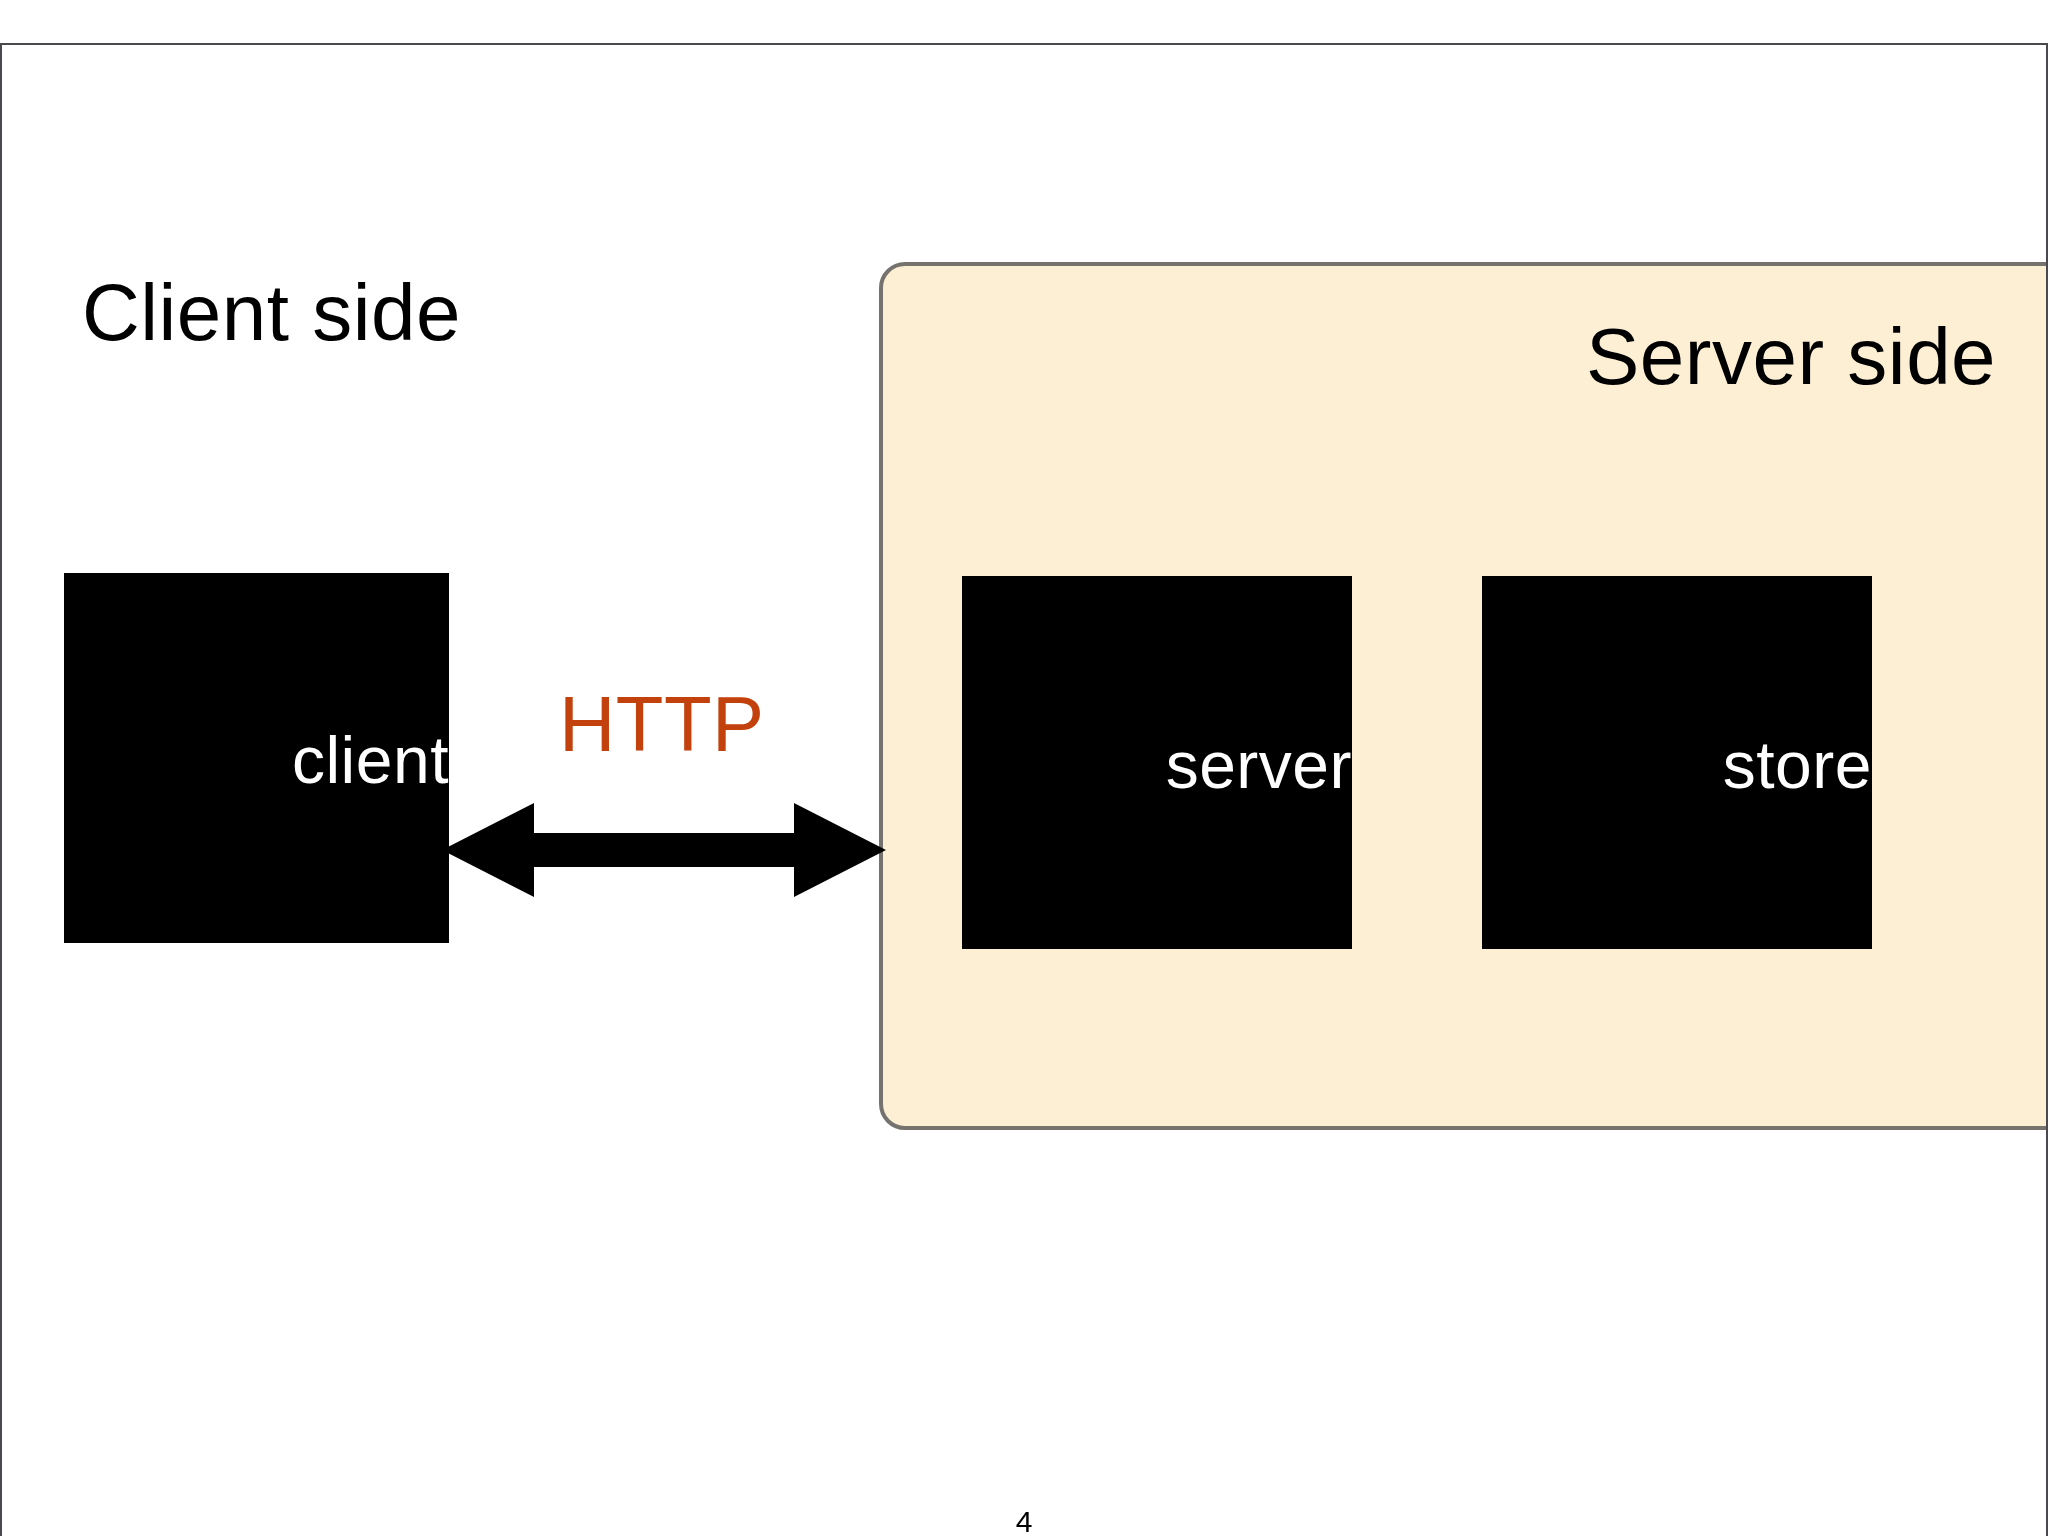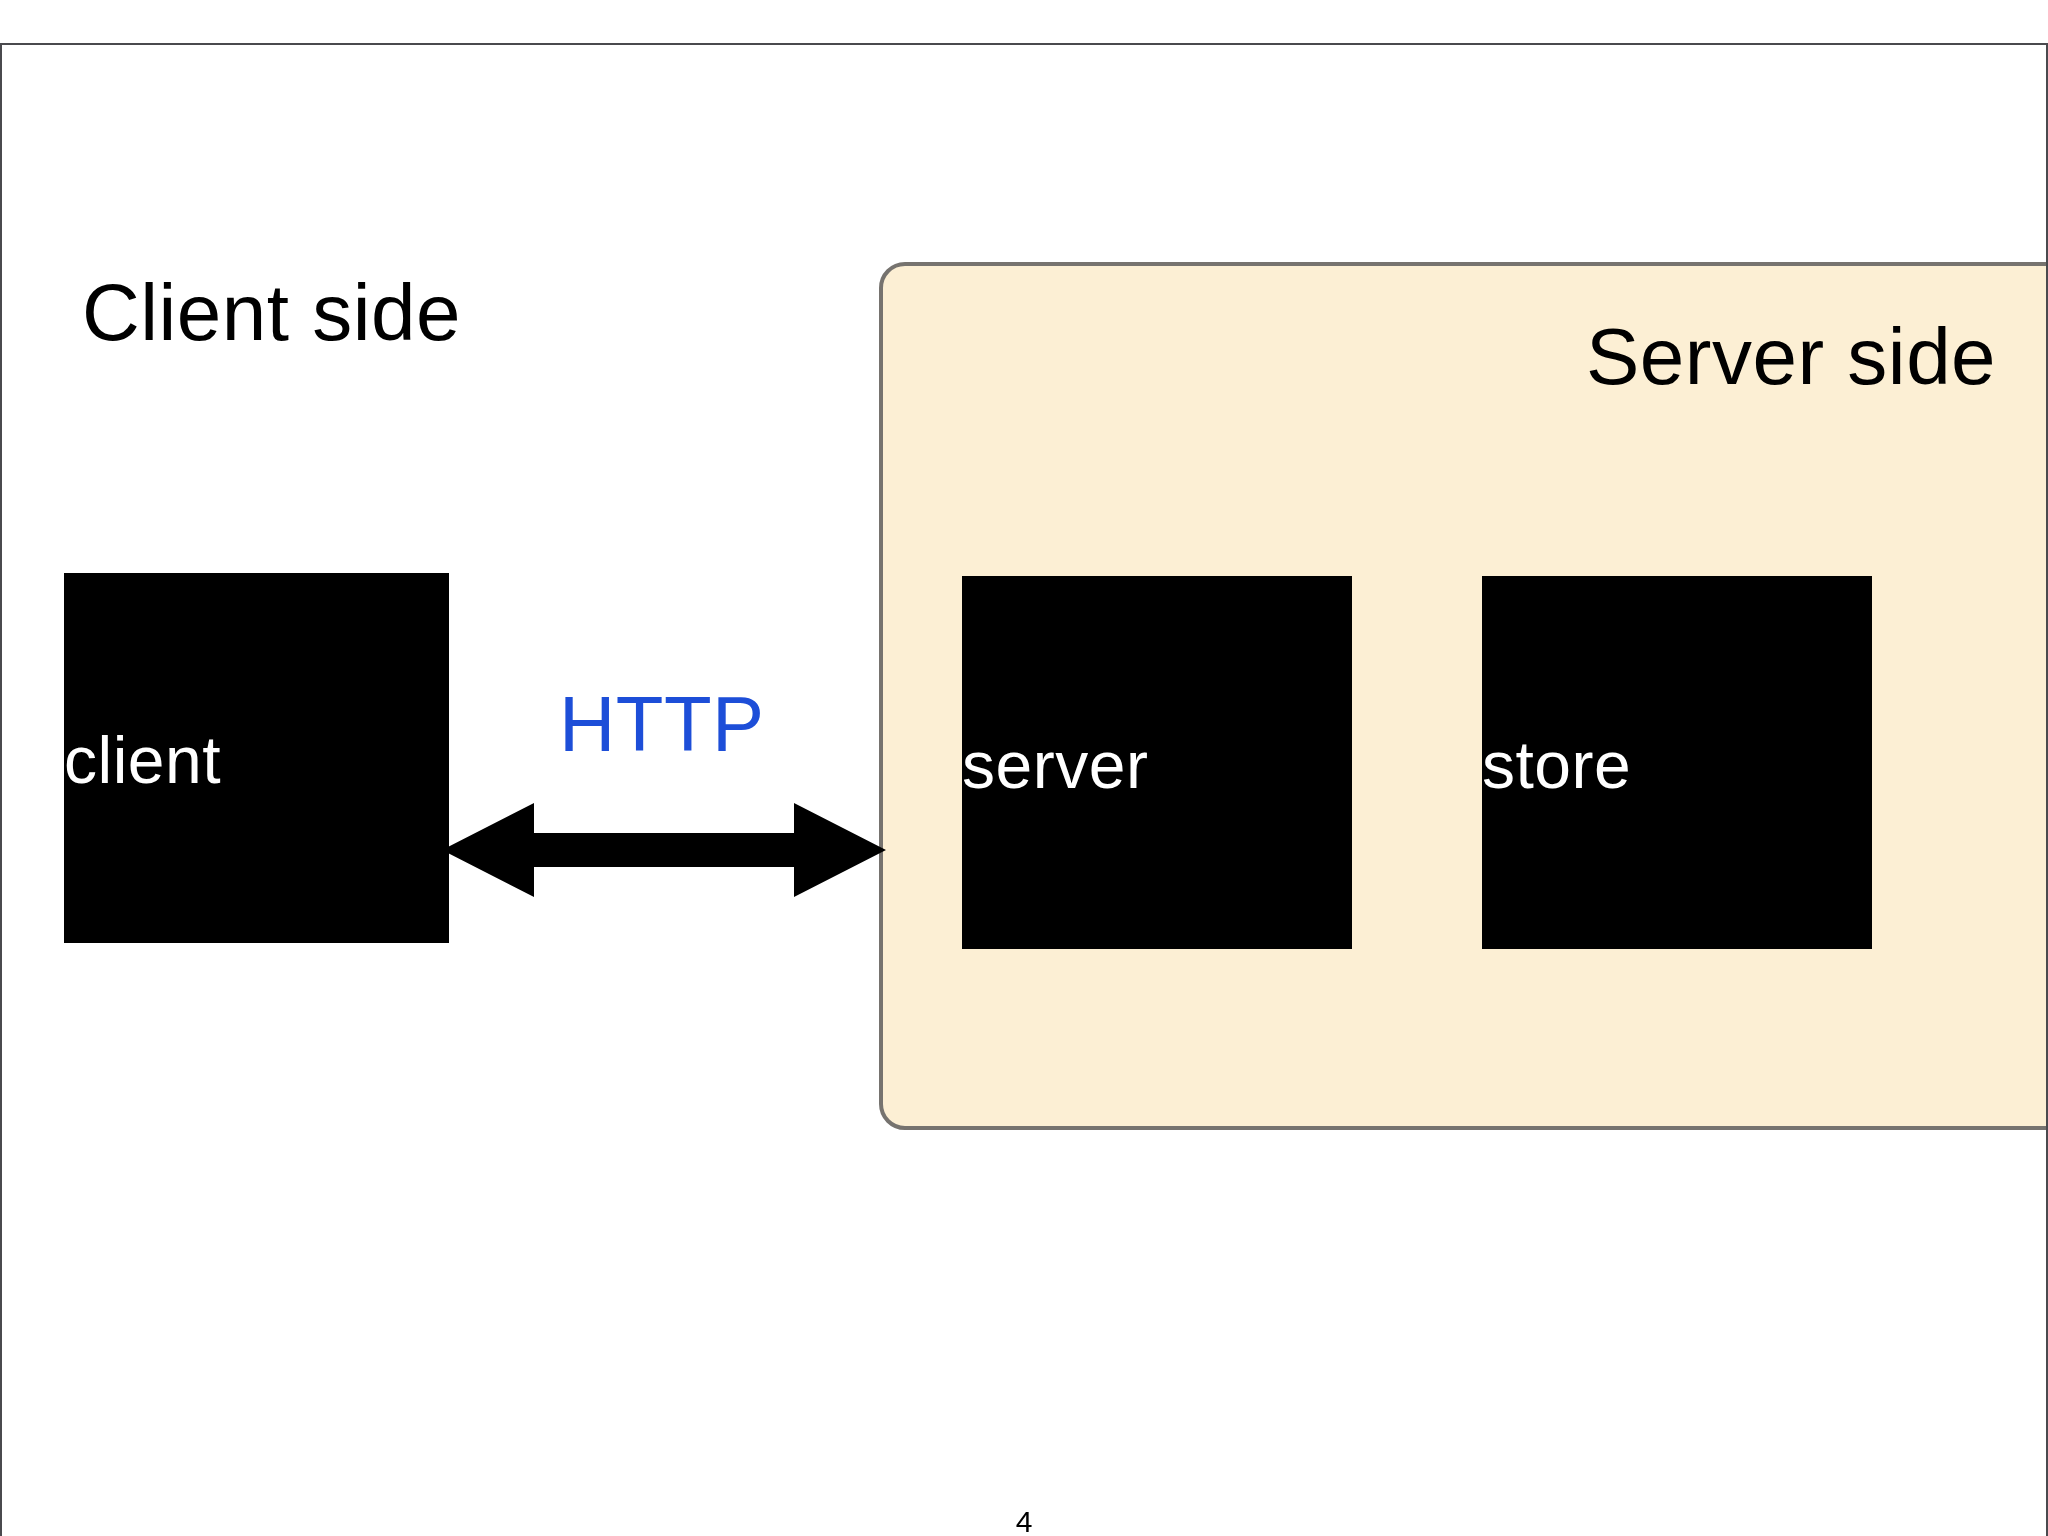--- a/index.html
+++ b/index.html
@@ -52,21 +52,21 @@
     border-radius: 26px;
     box-sizing: border-box;
   }
 
   
   .node-box {
     position: absolute;
     background: #000000;
     display: flex;
     align-items: center;
-    justify-content: flex-start;
+    justify-content: flex-end;
   }
   .node-label {
     color: #ffffff;
     font-size: 66px;
     font-weight: 400;
     line-height: 1;
     letter-spacing: 0.5px;
     white-space: nowrap;
     
     transform: translateY(2px);
@@ -89,21 +89,21 @@
     width: 390px;
     height: 373px;
   }
 
   
   #http-label {
     position: absolute;
     left: 557px;
     top: 640px;
     font-size: 78px;
-    color: #1d4ed8;
+    color: #c2410c;
     line-height: 1;
     white-space: nowrap;
     letter-spacing: 0.5px;
   }
 
   
   #http-arrow {
     position: absolute;
     left: 440px;
     top: 750px;

